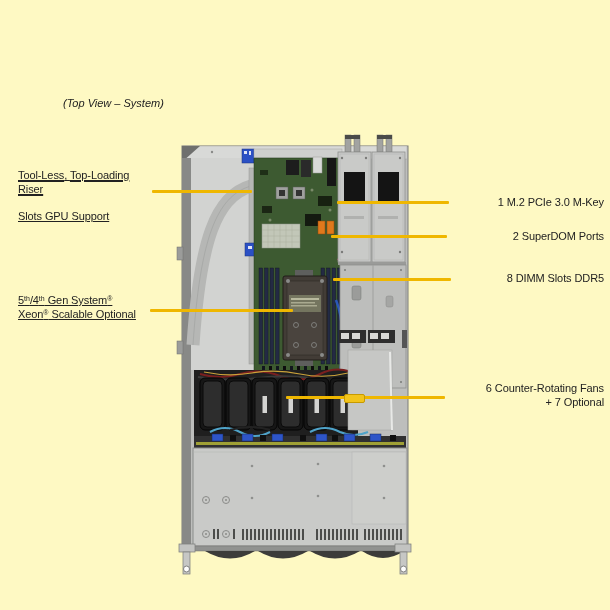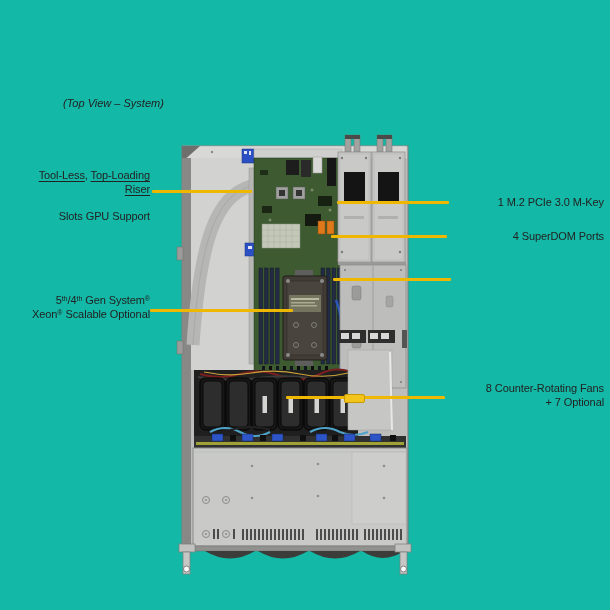--- a/index.html
+++ b/index.html
@@ -1,21 +1,21 @@
 <!DOCTYPE html>
 <html><head>
 <meta charset="utf-8">
 <style>
   html,body{margin:0;padding:0;}
   body{font-family:"Liberation Sans",sans-serif;}
-  .canvas{position:relative;width:610px;height:610px;background:#14b8a6;overflow:hidden;}
+  .canvas{position:relative;width:610px;height:610px;background:#fef9c3;overflow:hidden;}
   .illu{position:absolute;left:0;top:0;}
   .label{position:absolute;font:11px/13.5px "Liberation Sans",sans-serif;color:#222;letter-spacing:-0.1px;z-index:6;}
   .label.right{text-align:right;}
-  .label.left{text-align:right;}
+  .label.left{text-align:left;text-decoration:underline;}
   .title{position:absolute;font:italic 11px/14px "Liberation Sans",sans-serif;color:#222;z-index:6;}
   .u{text-decoration:underline;text-underline-offset:2px;}
   sup{font-size:7px;line-height:0;letter-spacing:0;vertical-align:3px;}
   .leader{position:absolute;height:3px;background:#EFB700;z-index:5;border-radius:1px;}
   .leader-highlight{position:absolute;width:19px;height:7px;background:#F2C41C;border:1px solid #C79A00;border-radius:2px;z-index:5;}
 </style>
 </head>
 <body>
 
 <div class="canvas">
@@ -333,19 +333,20 @@
     <br>
     <span>Slots GPU Support</span>
   </div>
 
   <div class="label left" style="left:18px;top:294px;width:132px;">
     <span>5</span><sup>th</sup><span>/4</span><sup>th</sup><span> Gen System</span><sup>®</sup><br>
     <span>Xeon</span><sup>®</sup><span> Scalable Optional</span>
   </div>
 
   <div class="label right" style="left:454px;top:196px;width:150px;">1 M.2 PCIe 3.0 M-Key</div>
-  <div class="label right" style="left:454px;top:230px;width:150px;">4 SuperDOM Ports</div>
+  <div class="label right" style="left:454px;top:230px;width:150px;">2 SuperDOM Ports</div>
+  <div class="label right" style="left:454px;top:272px;width:150px;">8 DIMM Slots DDR5</div>
   <div class="label right" style="left:454px;top:382px;width:150px;">
-    <span>8 Counter-Rotating Fans</span><br>
+    <span>6 Counter-Rotating Fans</span><br>
     <span>+ 7 Optional</span>
   </div>
 
 </div>
 
 </body></html>

